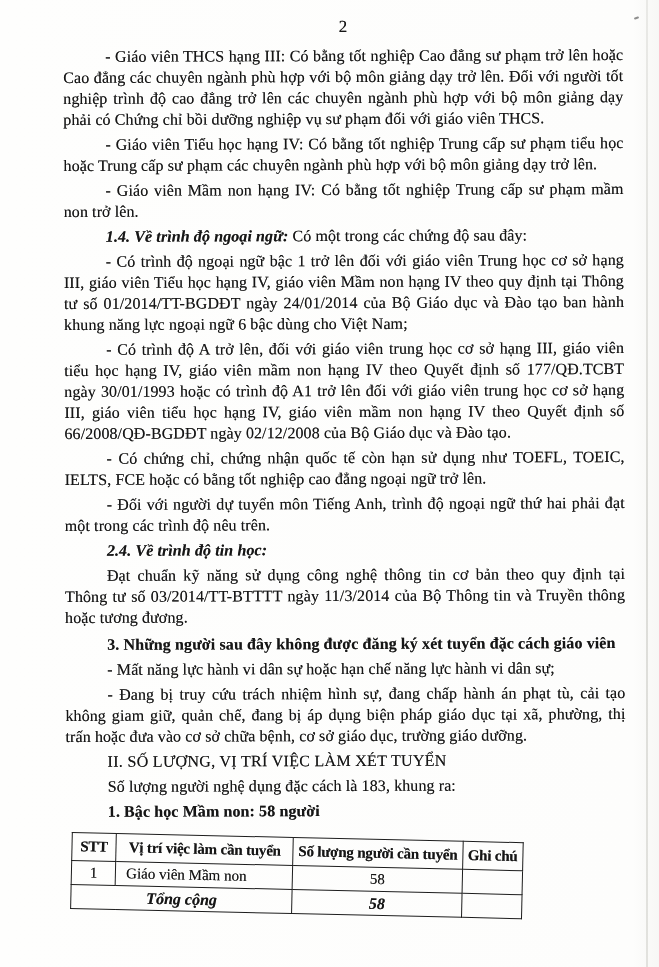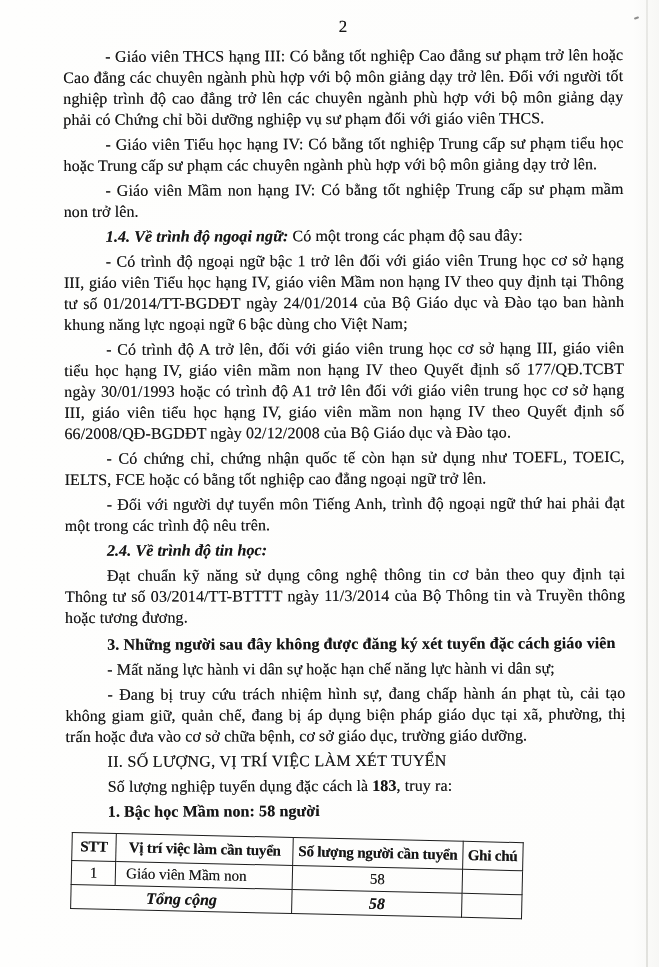--- a/index.html
+++ b/index.html
@@ -37,21 +37,21 @@
   p{
     font-size:16px;line-height:21px;margin:0 0 4px 0;
     text-align:justify;text-indent:42px;
     letter-spacing:.1px;
   }
   .h-bi{font-weight:bold;font-style:italic;}
   .h-b{font-weight:bold;}
   .mt6{margin-top:6px;}
   .mt4{margin-top:4px;}
   .sec2{letter-spacing:.3px;}
-  .num-b{font-weight:bold;}
+  .num-b{font-weight:normal;}
   
   .table-wrap{
     margin:10px 0 0 6px;
     transform:rotate(1.5deg);
     transform-origin:top left;
     width:452px;
   }
   table{
     border-collapse:collapse;table-layout:fixed;width:452px;
   }
@@ -82,21 +82,21 @@
   <div class="content">
 
     <div class="page-num">2</div>
 
     <p>- Giáo viên THCS hạng III: Có bằng tốt nghiệp Cao đẳng sư phạm trở lên hoặc Cao đẳng các chuyên ngành phù hợp với bộ môn giảng dạy trở lên. Đối với người tốt nghiệp trình độ cao đẳng trở lên các chuyên ngành phù hợp với bộ môn giảng dạy phải có Chứng chỉ bồi dưỡng nghiệp vụ sư phạm đối với giáo viên THCS.</p>
 
     <p>- Giáo viên Tiểu học hạng IV: Có bằng tốt nghiệp Trung cấp sư phạm tiểu học hoặc Trung cấp sư phạm các chuyên ngành phù hợp với bộ môn giảng dạy trở lên.</p>
 
     <p>- Giáo viên Mầm non hạng IV: Có bằng tốt nghiệp Trung cấp sư phạm mầm non trở lên.</p>
 
-    <p class="mt4"><span class="h-bi">1.4. Về trình độ ngoại ngữ:</span><span> Có một trong các phạm độ sau đây:</span></p>
+    <p class="mt4"><span class="h-bi">1.4. Về trình độ ngoại ngữ:</span><span> Có một trong các chứng độ sau đây:</span></p>
 
     <p>- Có trình độ ngoại ngữ bậc 1 trở lên đối với giáo viên Trung học cơ sở hạng III, giáo viên Tiểu học hạng IV, giáo viên Mầm non hạng IV theo quy định tại Thông tư số 01/2014/TT-BGDĐT ngày 24/01/2014 của Bộ Giáo dục và Đào tạo ban hành khung năng lực ngoại ngữ 6 bậc dùng cho Việt Nam;</p>
 
     <p>- Có trình độ A trở lên, đối với giáo viên trung học cơ sở hạng III, giáo viên tiểu học hạng IV, giáo viên mầm non hạng IV theo Quyết định số 177/QĐ.TCBT ngày 30/01/1993  hoặc có trình độ A1 trở lên đối với giáo viên trung học cơ sở hạng III, giáo viên tiểu học hạng IV, giáo viên mầm non hạng IV theo Quyết định số 66/2008/QĐ-BGDĐT ngày 02/12/2008 của Bộ Giáo dục và Đào tạo.</p>
 
     <p>- Có chứng chỉ, chứng nhận quốc tế còn hạn sử dụng như TOEFL, TOEIC, IELTS, FCE hoặc có bằng tốt nghiệp cao đẳng ngoại ngữ trở lên.</p>
 
     <p>- Đối với người dự tuyển môn Tiếng Anh, trình độ ngoại ngữ thứ hai phải đạt một trong các trình độ nêu trên.</p>
 
     <p class="h-bi mt4">2.4. Về trình độ tin học:</p>
@@ -104,21 +104,21 @@
     <p>Đạt chuẩn kỹ năng sử dụng công nghệ thông tin cơ bản theo quy định tại Thông tư số 03/2014/TT-BTTTT ngày 11/3/2014 của Bộ Thông tin và Truyền thông hoặc tương đương.</p>
 
     <p class="h-b mt6">3. Những người sau đây không được đăng ký xét tuyển đặc cách giáo viên</p>
 
     <p>- Mất năng lực hành vi dân sự hoặc hạn chế năng lực hành vi dân sự;</p>
 
     <p>- Đang bị truy cứu trách nhiệm hình sự, đang chấp hành án phạt tù, cải tạo không giam giữ, quản chế, đang bị áp dụng biện pháp giáo dục tại xã, phường, thị trấn hoặc đưa vào cơ sở chữa bệnh, cơ sở giáo dục, trường giáo dưỡng.</p>
 
     <p class="sec2 mt4">II. SỐ LƯỢNG, VỊ TRÍ VIỆC LÀM XÉT TUYỂN</p>
 
-    <p><span>Số lượng nghiệp tuyển dụng đặc cách là </span><span class="num-b">183</span><span>, truy ra:</span></p>
+    <p><span>Số lượng người nghệ dụng đặc cách là </span><span class="num-b">183</span><span>, khung ra:</span></p>
 
     <p class="h-b">1. Bậc học Mầm non: 58 người</p>
 
     <div class="table-wrap">
       <table>
         <colgroup>
           <col class="col-stt">
             <col class="col-pos">
             <col class="col-qty">
             <col class="col-note">

